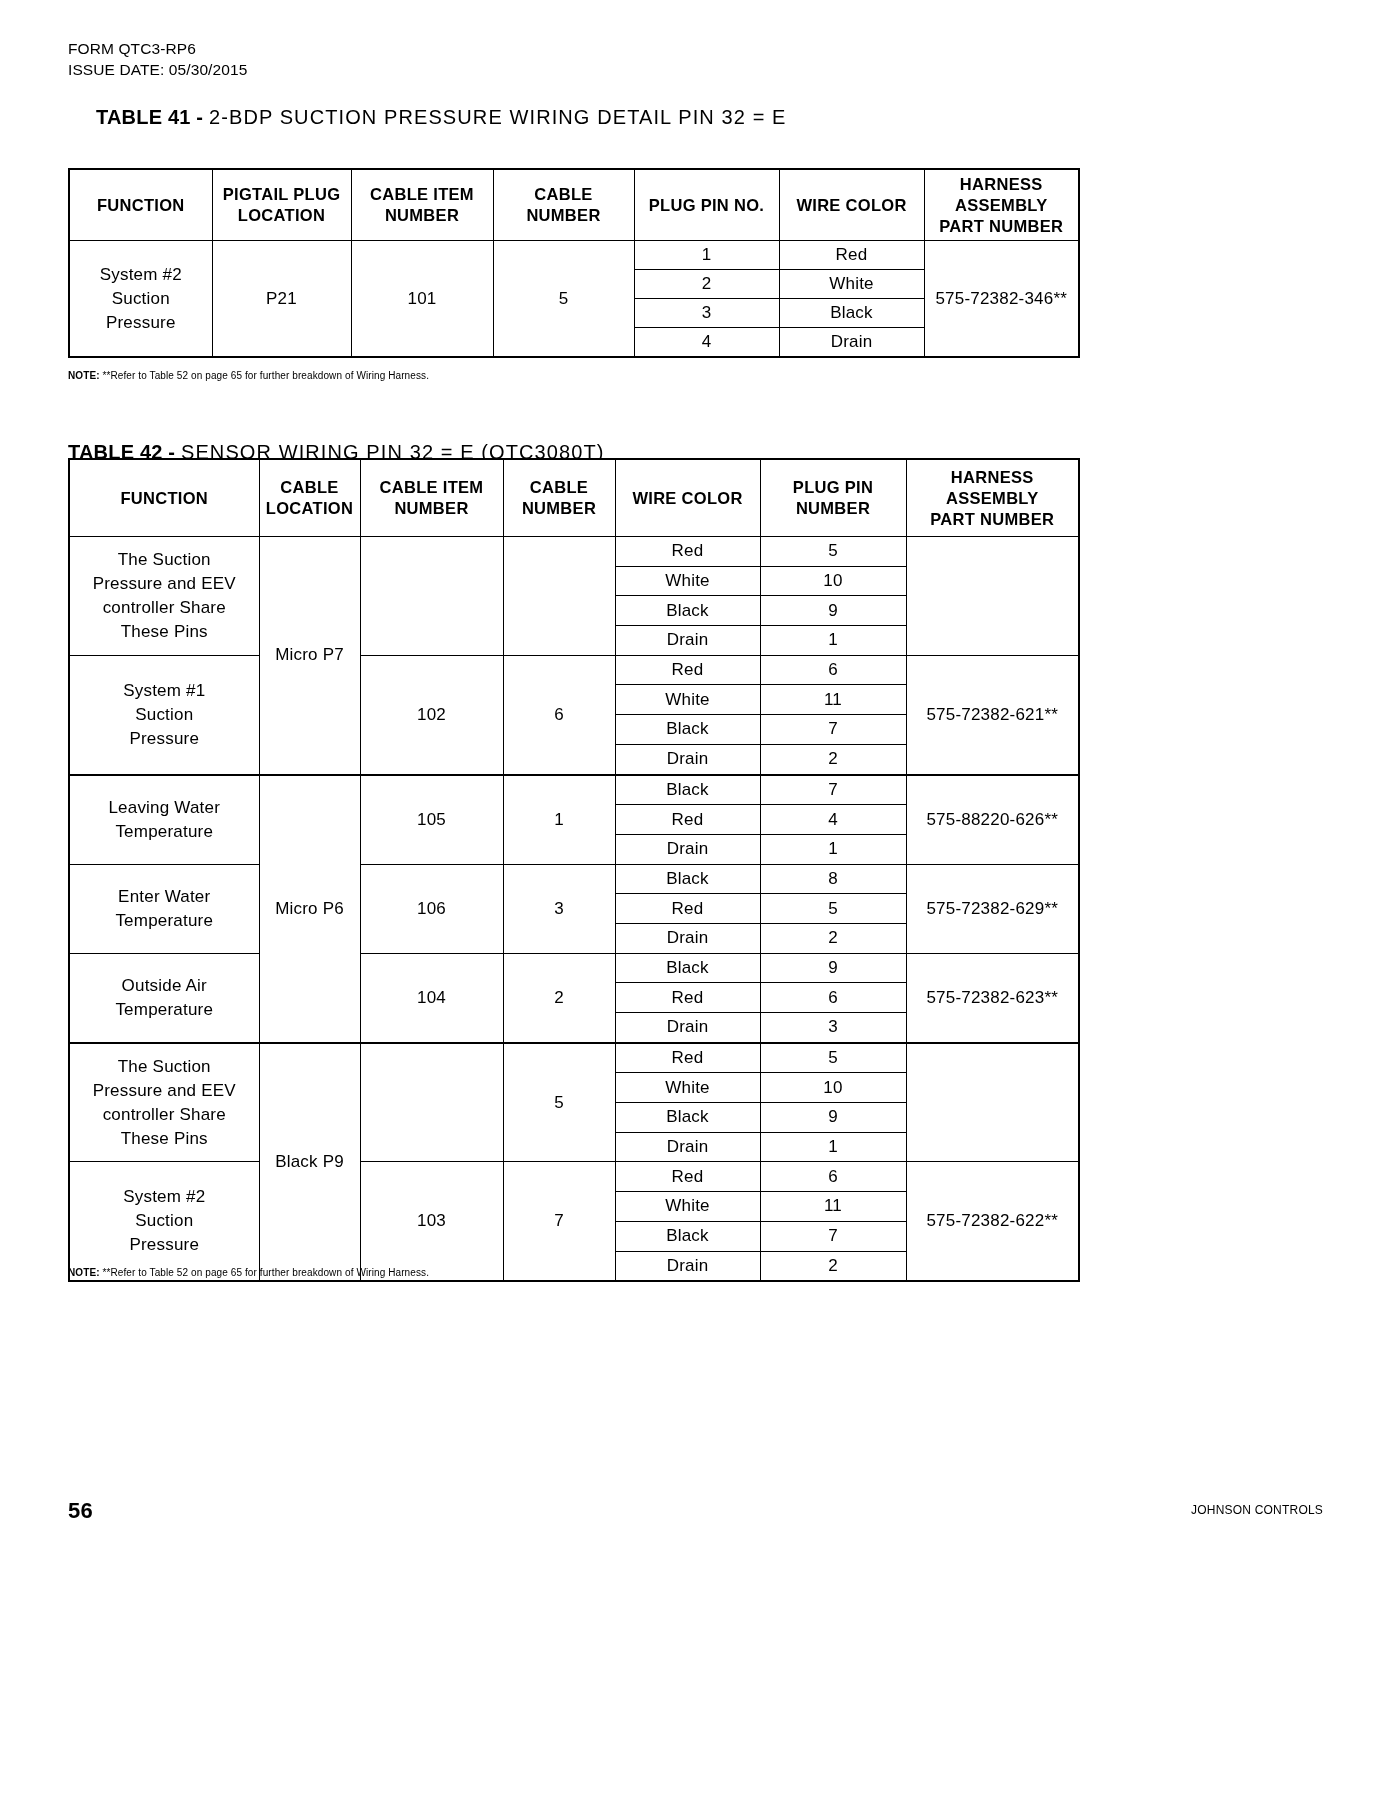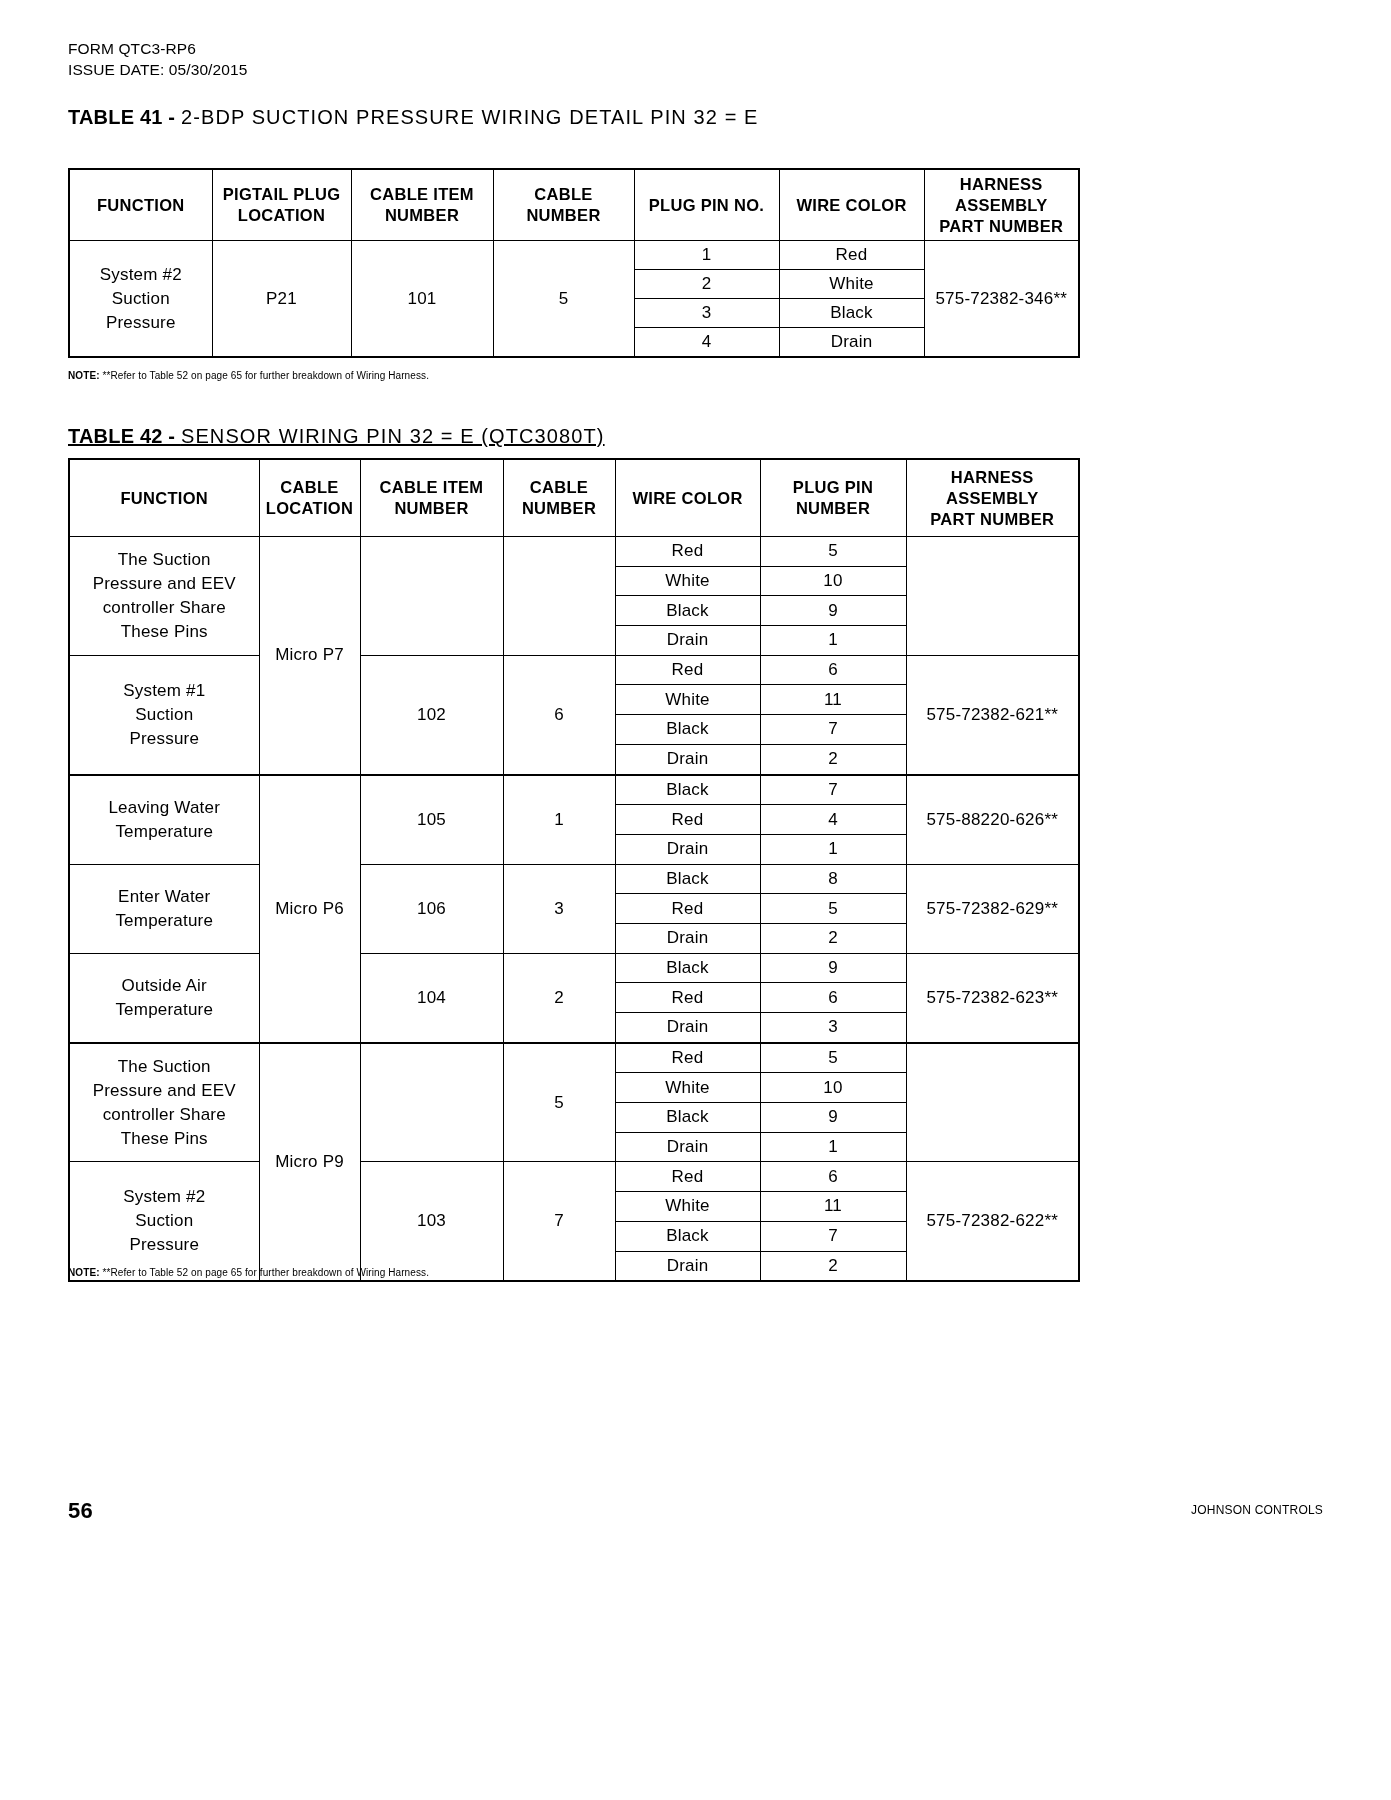--- a/index.html
+++ b/index.html
@@ -50,22 +50,22 @@
   .caption .ttext {
     font-weight: normal;
     letter-spacing: 1.1px;
   }
   .caption .line2 {
     display: block;
     margin-left: 116px;
     letter-spacing: 1.1px;
   }
 
-  #caption-41 { top: 103px; }
-  #caption-42 { top: 422px; text-decoration: underline; }
+  #caption-41 { top: 103px; margin-left: 28px; }
+  #caption-42 { top: 438px; }
 
   
   .note {
     position: absolute;
     left: 68px;
     font-size: 10px;
     letter-spacing: 0.1px;
     white-space: nowrap;
   }
   .note b { font-weight: bold; }
@@ -390,21 +390,21 @@
       <td class="thick-b">3</td>
     </tr>
 
     <tr>
       <td rowspan="4" class="fn-cell">
         <div>The Suction</div>
         <div>Pressure and EEV</div>
         <div>controller Share</div>
         <div>These Pins</div>
       </td>
-      <td rowspan="8">Micro P9</td>
+      <td rowspan="8">Black P9</td>
       <td rowspan="4"></td>
       <td rowspan="4">5</td>
       <td>Red</td>
       <td>5</td>
       <td rowspan="4"></td>
     </tr>
     <tr>
       <td>White</td>
       <td>10</td>
     </tr>

